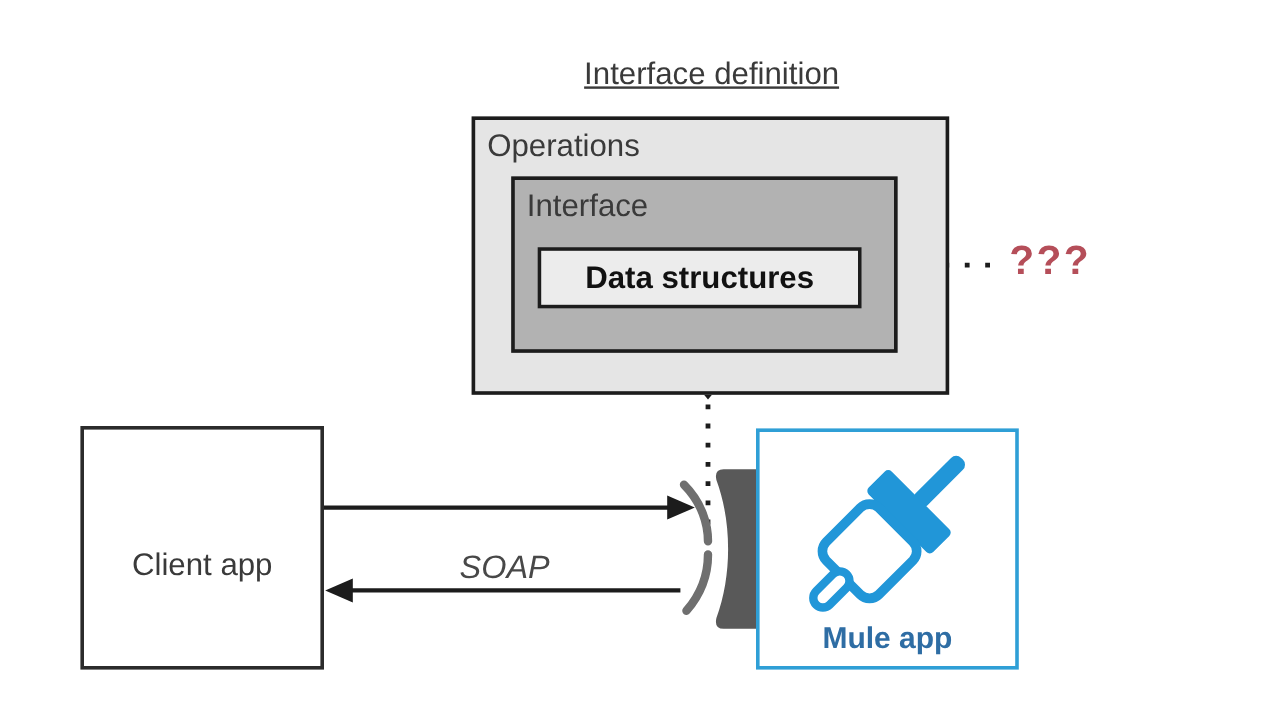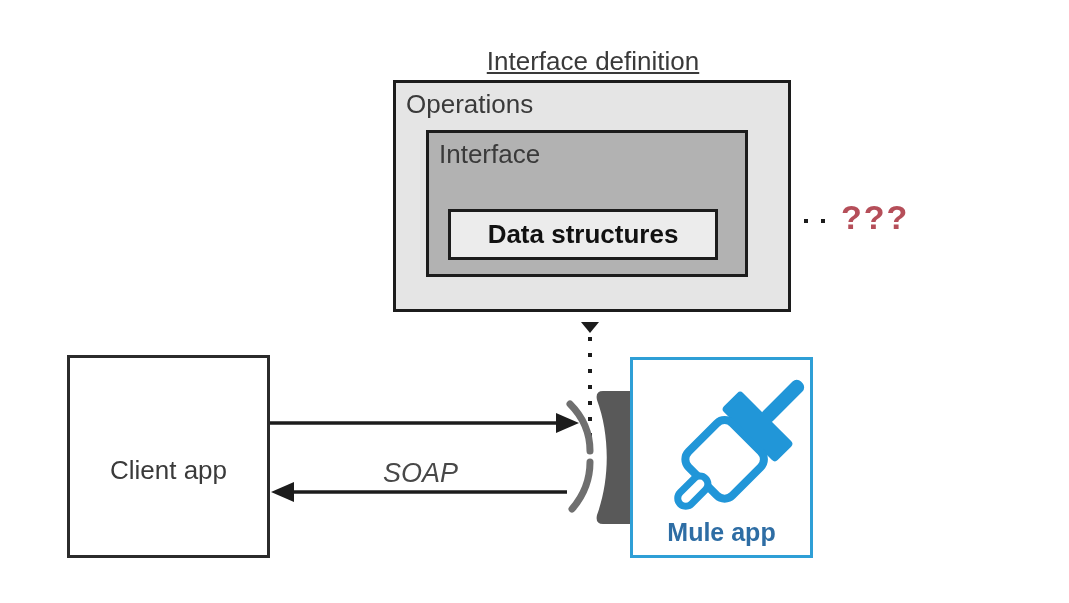--- a/index.html
+++ b/index.html
@@ -26,21 +26,21 @@
 
   .diagram-title {
     left: 395px; top: 46px; width: 396px;
     text-align: center;
     font-size: 26px;
     color: var(--label-dark, #3d3d3d);
     text-decoration: underline;
   }
 
   .operations-box {
-    left: 393px; top: 80px; width: 398px; height: 232px;
+    left: 393px; top: 97px; width: 398px; height: 232px;
     background: var(--operations-fill, #e5e5e5);
     border: 3px solid var(--line-black, #1c1c1c);
   }
   .box-label {
     position: absolute;
     left: 10px; top: 6px;
     font-size: 26px;
     color: var(--label-dark, #363636);
   }
   .messages-box {
@@ -48,21 +48,20 @@
     background: var(--messages-fill, #b2b2b2);
     border: 3px solid var(--line-black, #1c1c1c);
   }
   .data-structures-box {
     left: 19px; top: 56px; width: 270px; height: 51px;
     background: var(--data-structures-fill, #ececec);
     border: 3px solid var(--line-black, #111111);
     display: flex;
     align-items: center;
     justify-content: center;
-    margin-top: 20px;
   }
   .data-structures-box .ds-label {
     font-size: 26px;
     font-weight: bold;
     color: #111111;
   }
 
   .unknown-marker {
     left: 841px; top: 198px; width: 90px;
     font-size: 34px;
@@ -87,21 +86,21 @@
 
   .protocol-label {
     left: 383px; top: 446px; width: 110px;
     font-size: 27px;
     font-style: italic;
     color: #484848;
     margin-top: 12px;
   }
 
   .mule-box {
-    left: 630px; top: 357px; width: 183px; height: 201px;
+    left: 630px; top: 357px; width: 219px; height: 201px;
     background: #ffffff;
     border: 3px solid var(--mule-border, #2f9fd6);
   }
   .mule-label {
     position: absolute;
     left: 0; right: 0;
     top: 158px;
     text-align: center;
     font-size: 25px;
     font-weight: bold;

